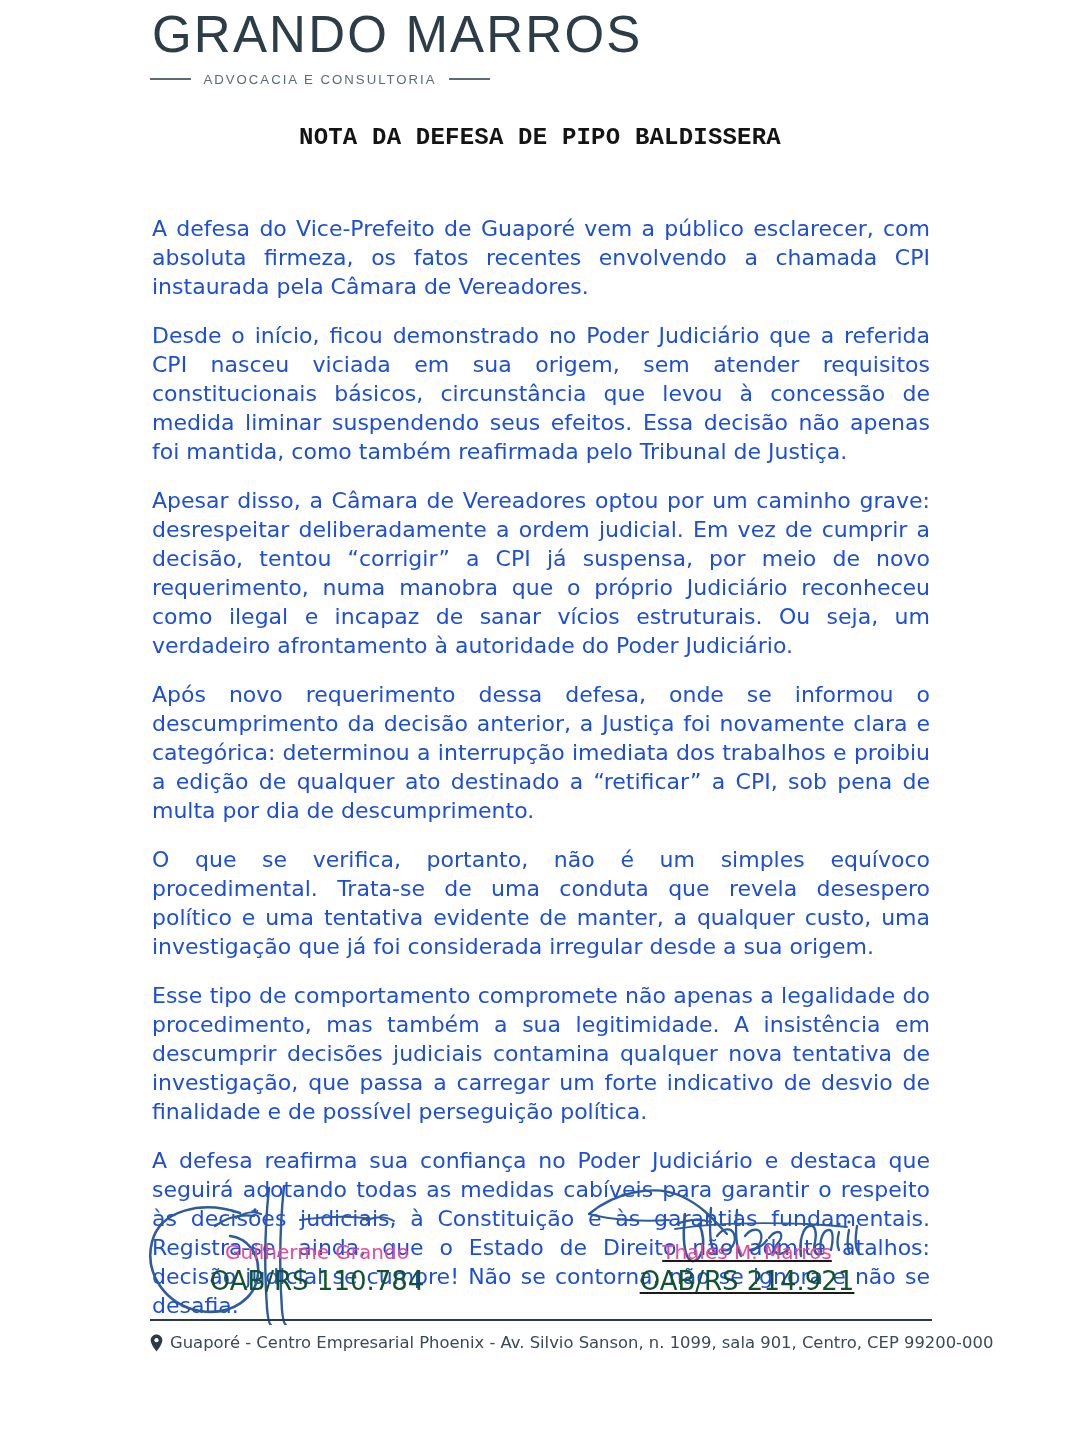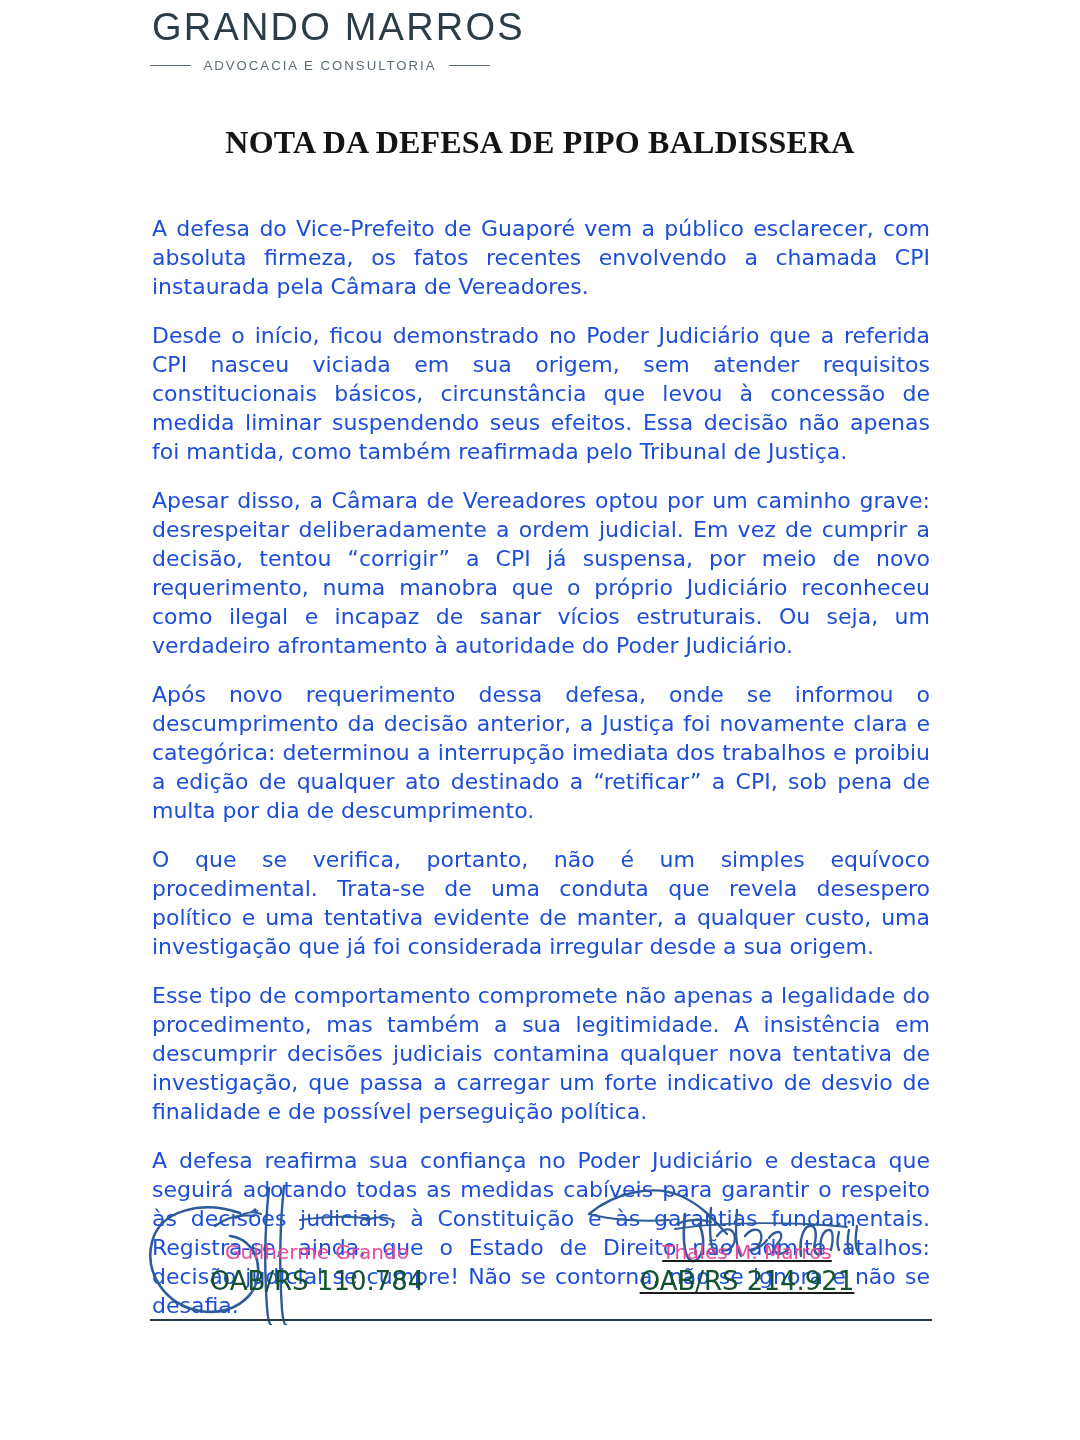--- a/index.html
+++ b/index.html
@@ -20,21 +20,21 @@
   
   .letterhead {
     position: absolute;
     top: 8px;
     left: 150px;
     width: 340px;
     text-align: center;
   }
   .logo-wordmark {
     font-family: "Liberation Sans", "DejaVu Sans", sans-serif;
-    font-size: 38px;
+    font-size: 51px;
     font-weight: 400;
     letter-spacing: 2.2px;
     color: #2d3d47;
     line-height: 1.05;
     white-space: nowrap;
     margin-left: 2px;
   }
   .logo-subline {
     display: flex;
     align-items: center;
@@ -55,22 +55,22 @@
     white-space: nowrap;
   }
 
   
   .doc-title {
     position: absolute;
     top: 124px;
     left: 0;
     width: 1080px;
     text-align: center;
-    font-family: Liberation Serif, serif;
-    font-size: 32px;
+    font-family: Liberation Mono, monospace;
+    font-size: 24px;
     font-weight: bold;
     letter-spacing: 0.2px;
     color: #141414;
   }
 
   
   .body-copy {
     position: absolute;
     top: 214px;
     left: 152px;
@@ -238,15 +238,22 @@
     <div class="sig-oab">OAB/RS 214.921</div>
   </div>
 
 </div>
 
 <div class="footer-rule"></div>
 
 <div class="footer">
 
 
+  <div class="footer-line">
+    <svg class="pin-icon" width="13" height="18" viewBox="0 0 13 18" aria-hidden="true">
+      <path d="M6.5 0.6 C 3.2 0.6 0.7 3.1 0.7 6.3 C 0.7 10.6 6.5 17.4 6.5 17.4 C 6.5 17.4 12.3 10.6 12.3 6.3 C 12.3 3.1 9.8 0.6 6.5 0.6 Z" fill="#2b3a47"></path>
+      <circle cx="6.5" cy="6.2" r="2.1" fill="#ffffff"></circle>
+    </svg>
+    <span>Guaporé  -  Centro Empresarial Phoenix  -  Av. Silvio Sanson, n. 1099, sala 901, Centro, CEP 99200-000</span>
+  </div>
 
 
 </div>
 
 </body></html>

